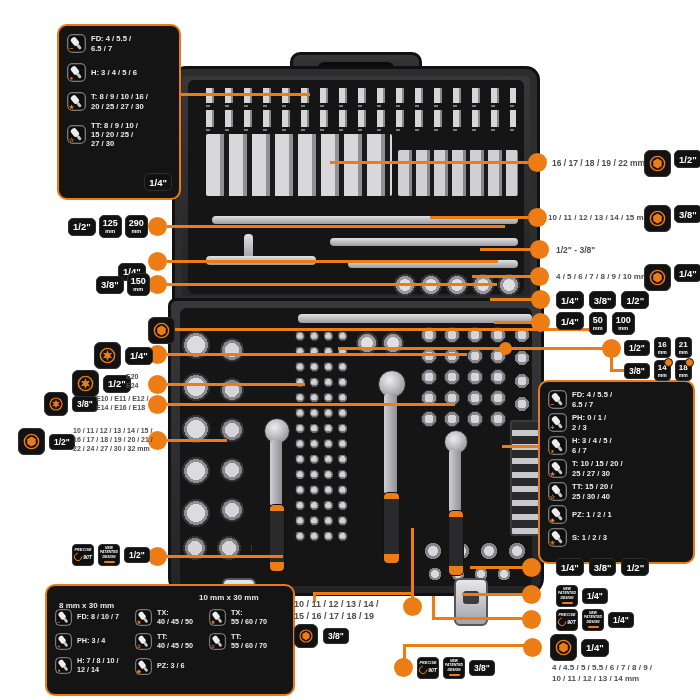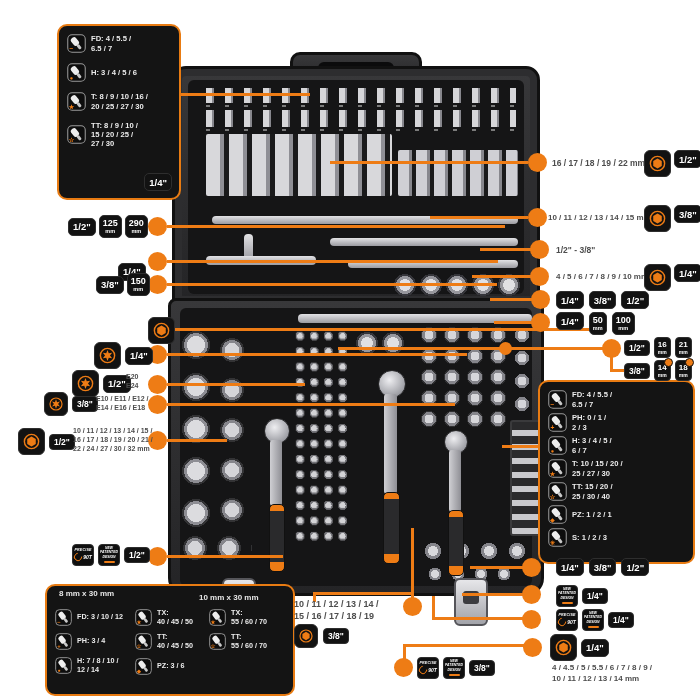--- a/index.html
+++ b/index.html
@@ -334,35 +334,35 @@
             </g>
             <text x="4.8" y="18" font-size="6.5" font-weight="bold" fill="#ee7c15" text-anchor="middle">✳</text>
           </svg>
         </span>
       <span class="st">S: 1 / 2 / 3</span>
     </div>
   </div>
 
   
   <div class="spec-b" style="left:45px;top:584px;width:250px;height:112px">
-    <span class="hdr" style="left:12px;top:3px">8 mm x 30 mm</span>
+    <span class="hdr" style="left:12px;top:15px">8 mm x 30 mm</span>
     <span class="hdr" style="left:152px;top:7px">10 mm x 30 mm</span>
     <div class="col" style="left:8px;top:23px">
       <div class="srow">
         <span class="bit s17">
             <svg viewBox="0 0 20 20">
               <rect x="0.8" y="0.8" width="18.4" height="18.4" rx="4.5" fill="#0d0d0d" stroke="#9a9a9a" stroke-width="1.1"></rect>
               <g transform="rotate(-38 10 10)">
                 <rect x="6.8" y="2.6" width="6.4" height="9.4" rx="2.4" fill="#ededed"></rect>
                 <rect x="8.4" y="11.6" width="3.2" height="5.6" rx="1.4" fill="#c9c9c9"></rect>
               </g>
               <text x="4.8" y="18" font-size="7" font-weight="bold" fill="#ee7c15" text-anchor="middle">−</text>
             </svg>
           </span>
-        <span class="st">FD: 3 / 10 / 12</span>
+        <span class="st">FD: 8 / 10 / 7</span>
       </div>
       <div class="srow">
         <span class="bit s17">
             <svg viewBox="0 0 20 20">
               <rect x="0.8" y="0.8" width="18.4" height="18.4" rx="4.5" fill="#0d0d0d" stroke="#9a9a9a" stroke-width="1.1"></rect>
               <g transform="rotate(-38 10 10)">
                 <rect x="6.8" y="2.6" width="6.4" height="9.4" rx="2.4" fill="#ededed"></rect>
                 <rect x="8.4" y="11.6" width="3.2" height="5.6" rx="1.4" fill="#c9c9c9"></rect>
               </g>
               <text x="4.8" y="18" font-size="7" font-weight="bold" fill="#ee7c15" text-anchor="middle">+</text>

